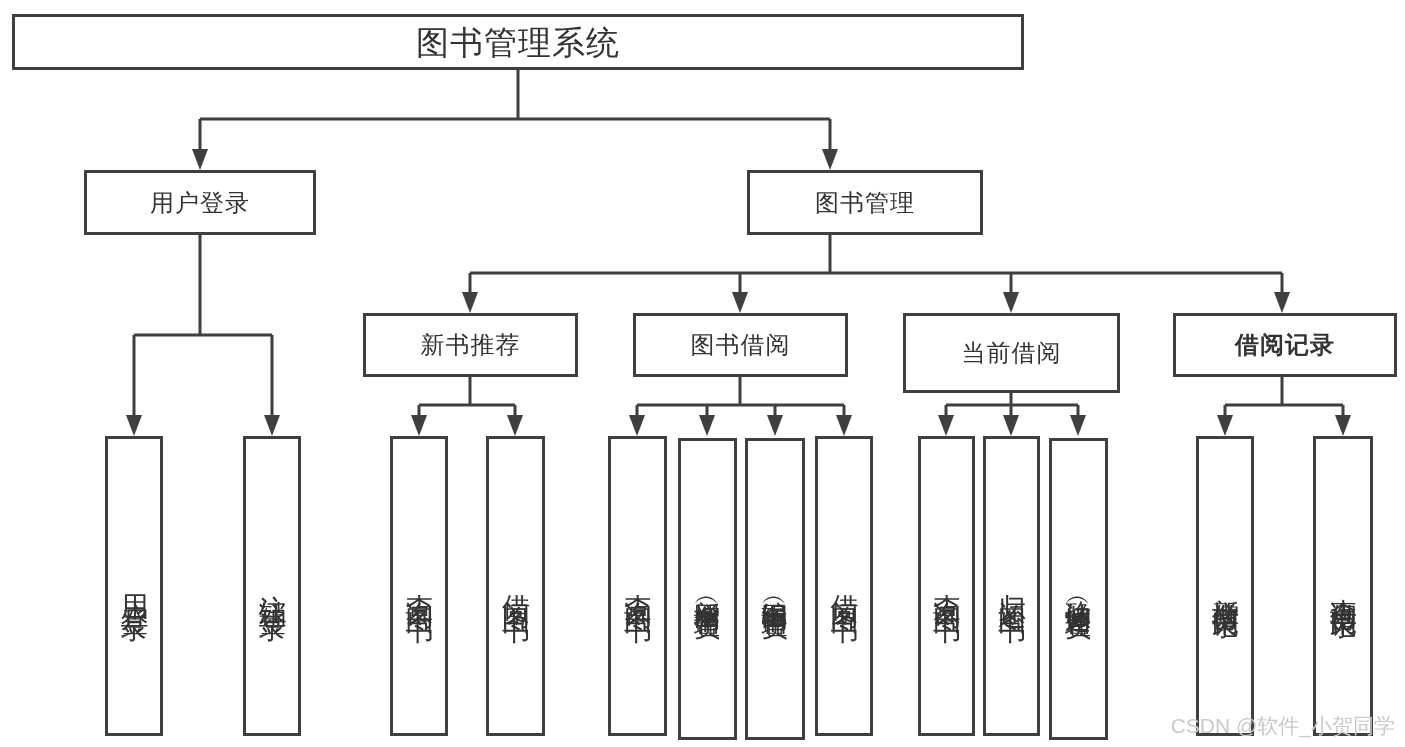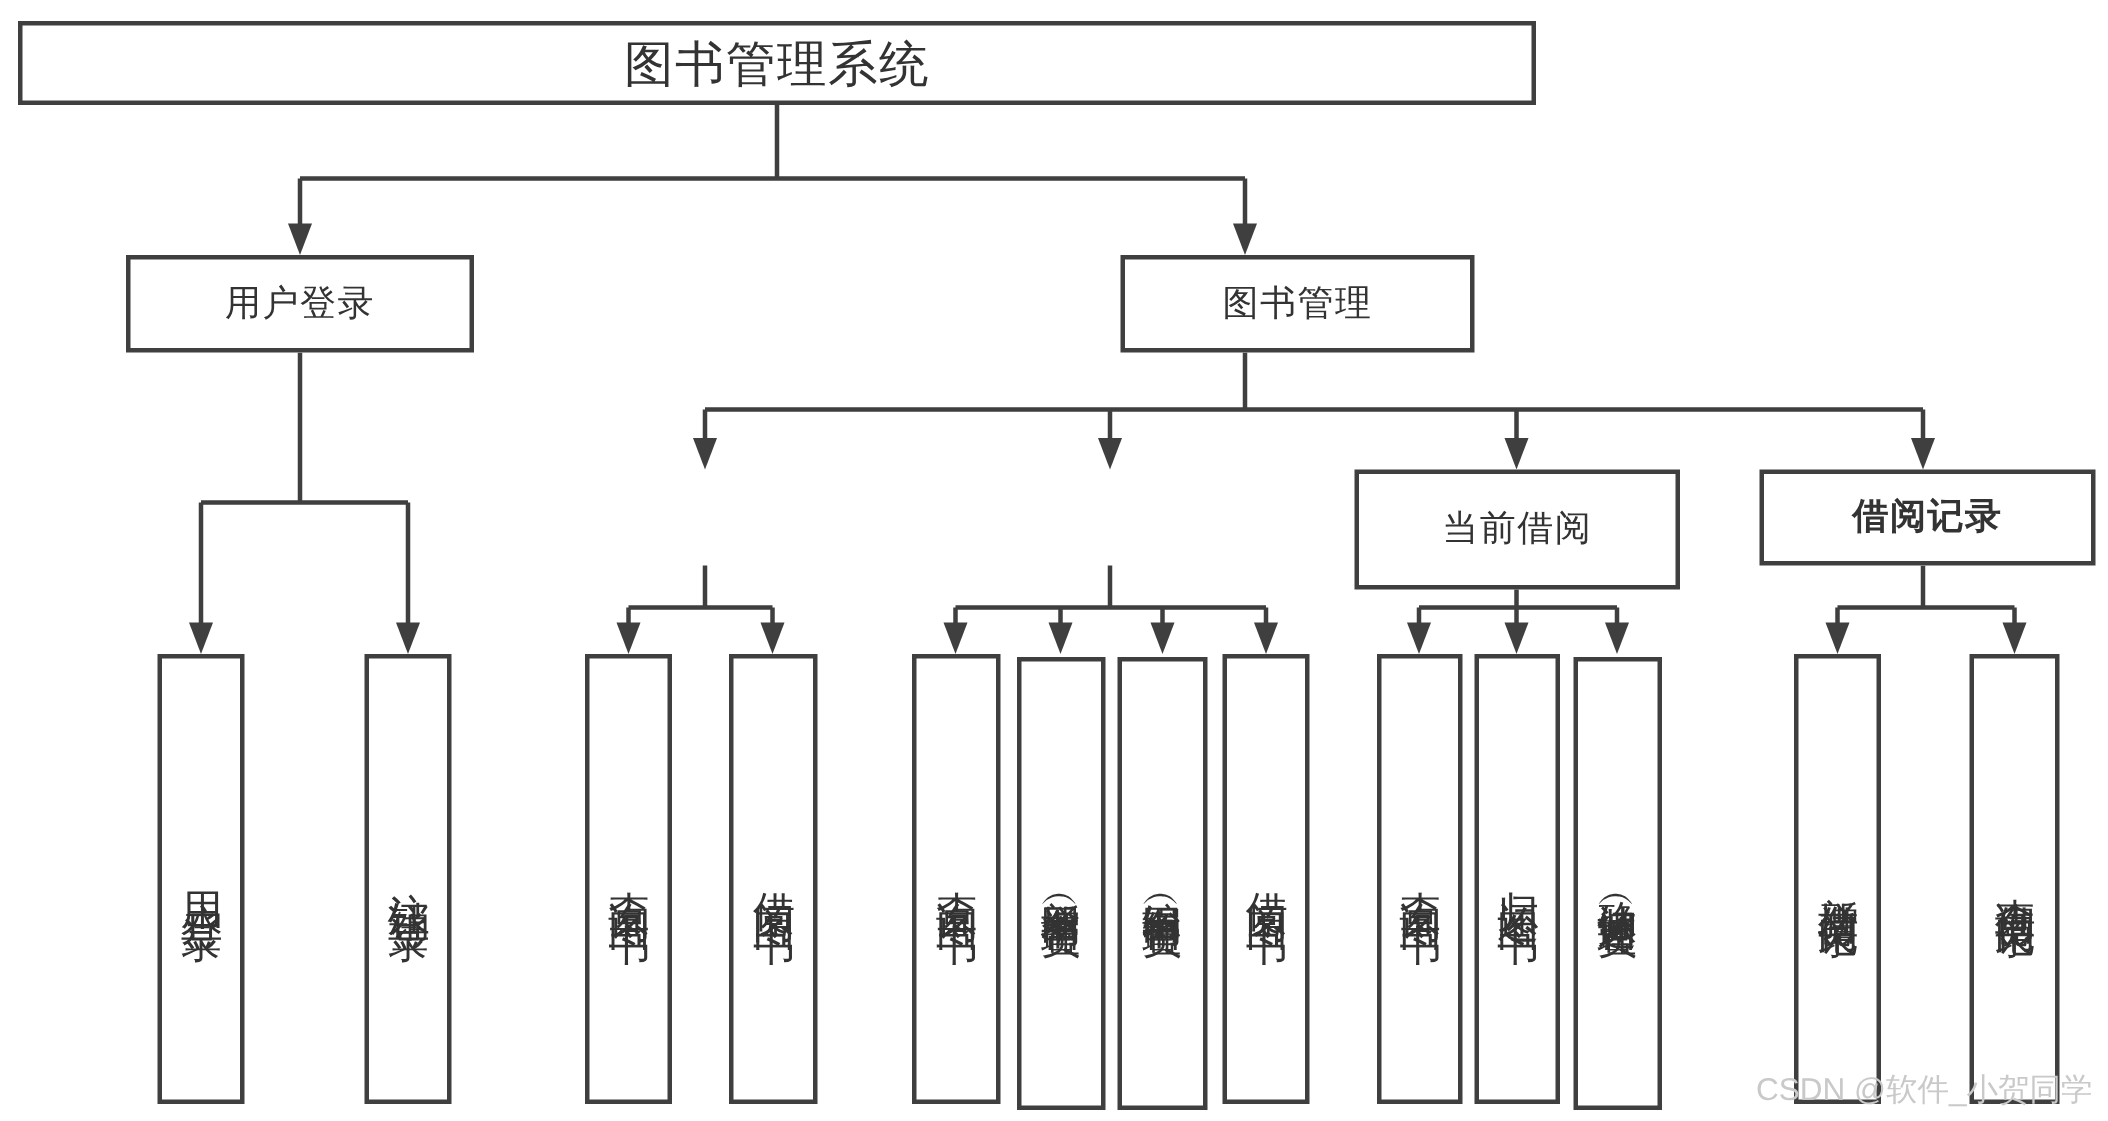--- a/index.html
+++ b/index.html
@@ -109,20 +109,26 @@
     <span class="h-label">图书管理系统</span>
   </div>
 
   <div class="box" style="left:84px; top:170px; width:232px; height:65px;">
     <span class="h-label">用户登录</span>
   </div>
   <div class="box" style="left:747px; top:170px; width:236px; height:65px;">
     <span class="h-label">图书管理</span>
   </div>
 
+  <div class="box" style="left:363px; top:313px; width:215px; height:64px;">
+    <span class="h-label">新书推荐</span>
+  </div>
+  <div class="box" style="left:633px; top:313px; width:215px; height:64px;">
+    <span class="h-label">图书借阅</span>
+  </div>
   <div class="box" style="left:903px; top:313px; width:217px; height:80px;">
     <span class="h-label">当前借阅</span>
   </div>
   <div class="box" style="left:1173px; top:313px; width:224px; height:64px;font-weight:bold;">
     <span class="h-label">借阅记录</span>
   </div>
 
   <div class="box v4" style="left:105px; top:436px; width:58px; height:300px;">
     <span class="v-label">用户登录</span>
   </div>

